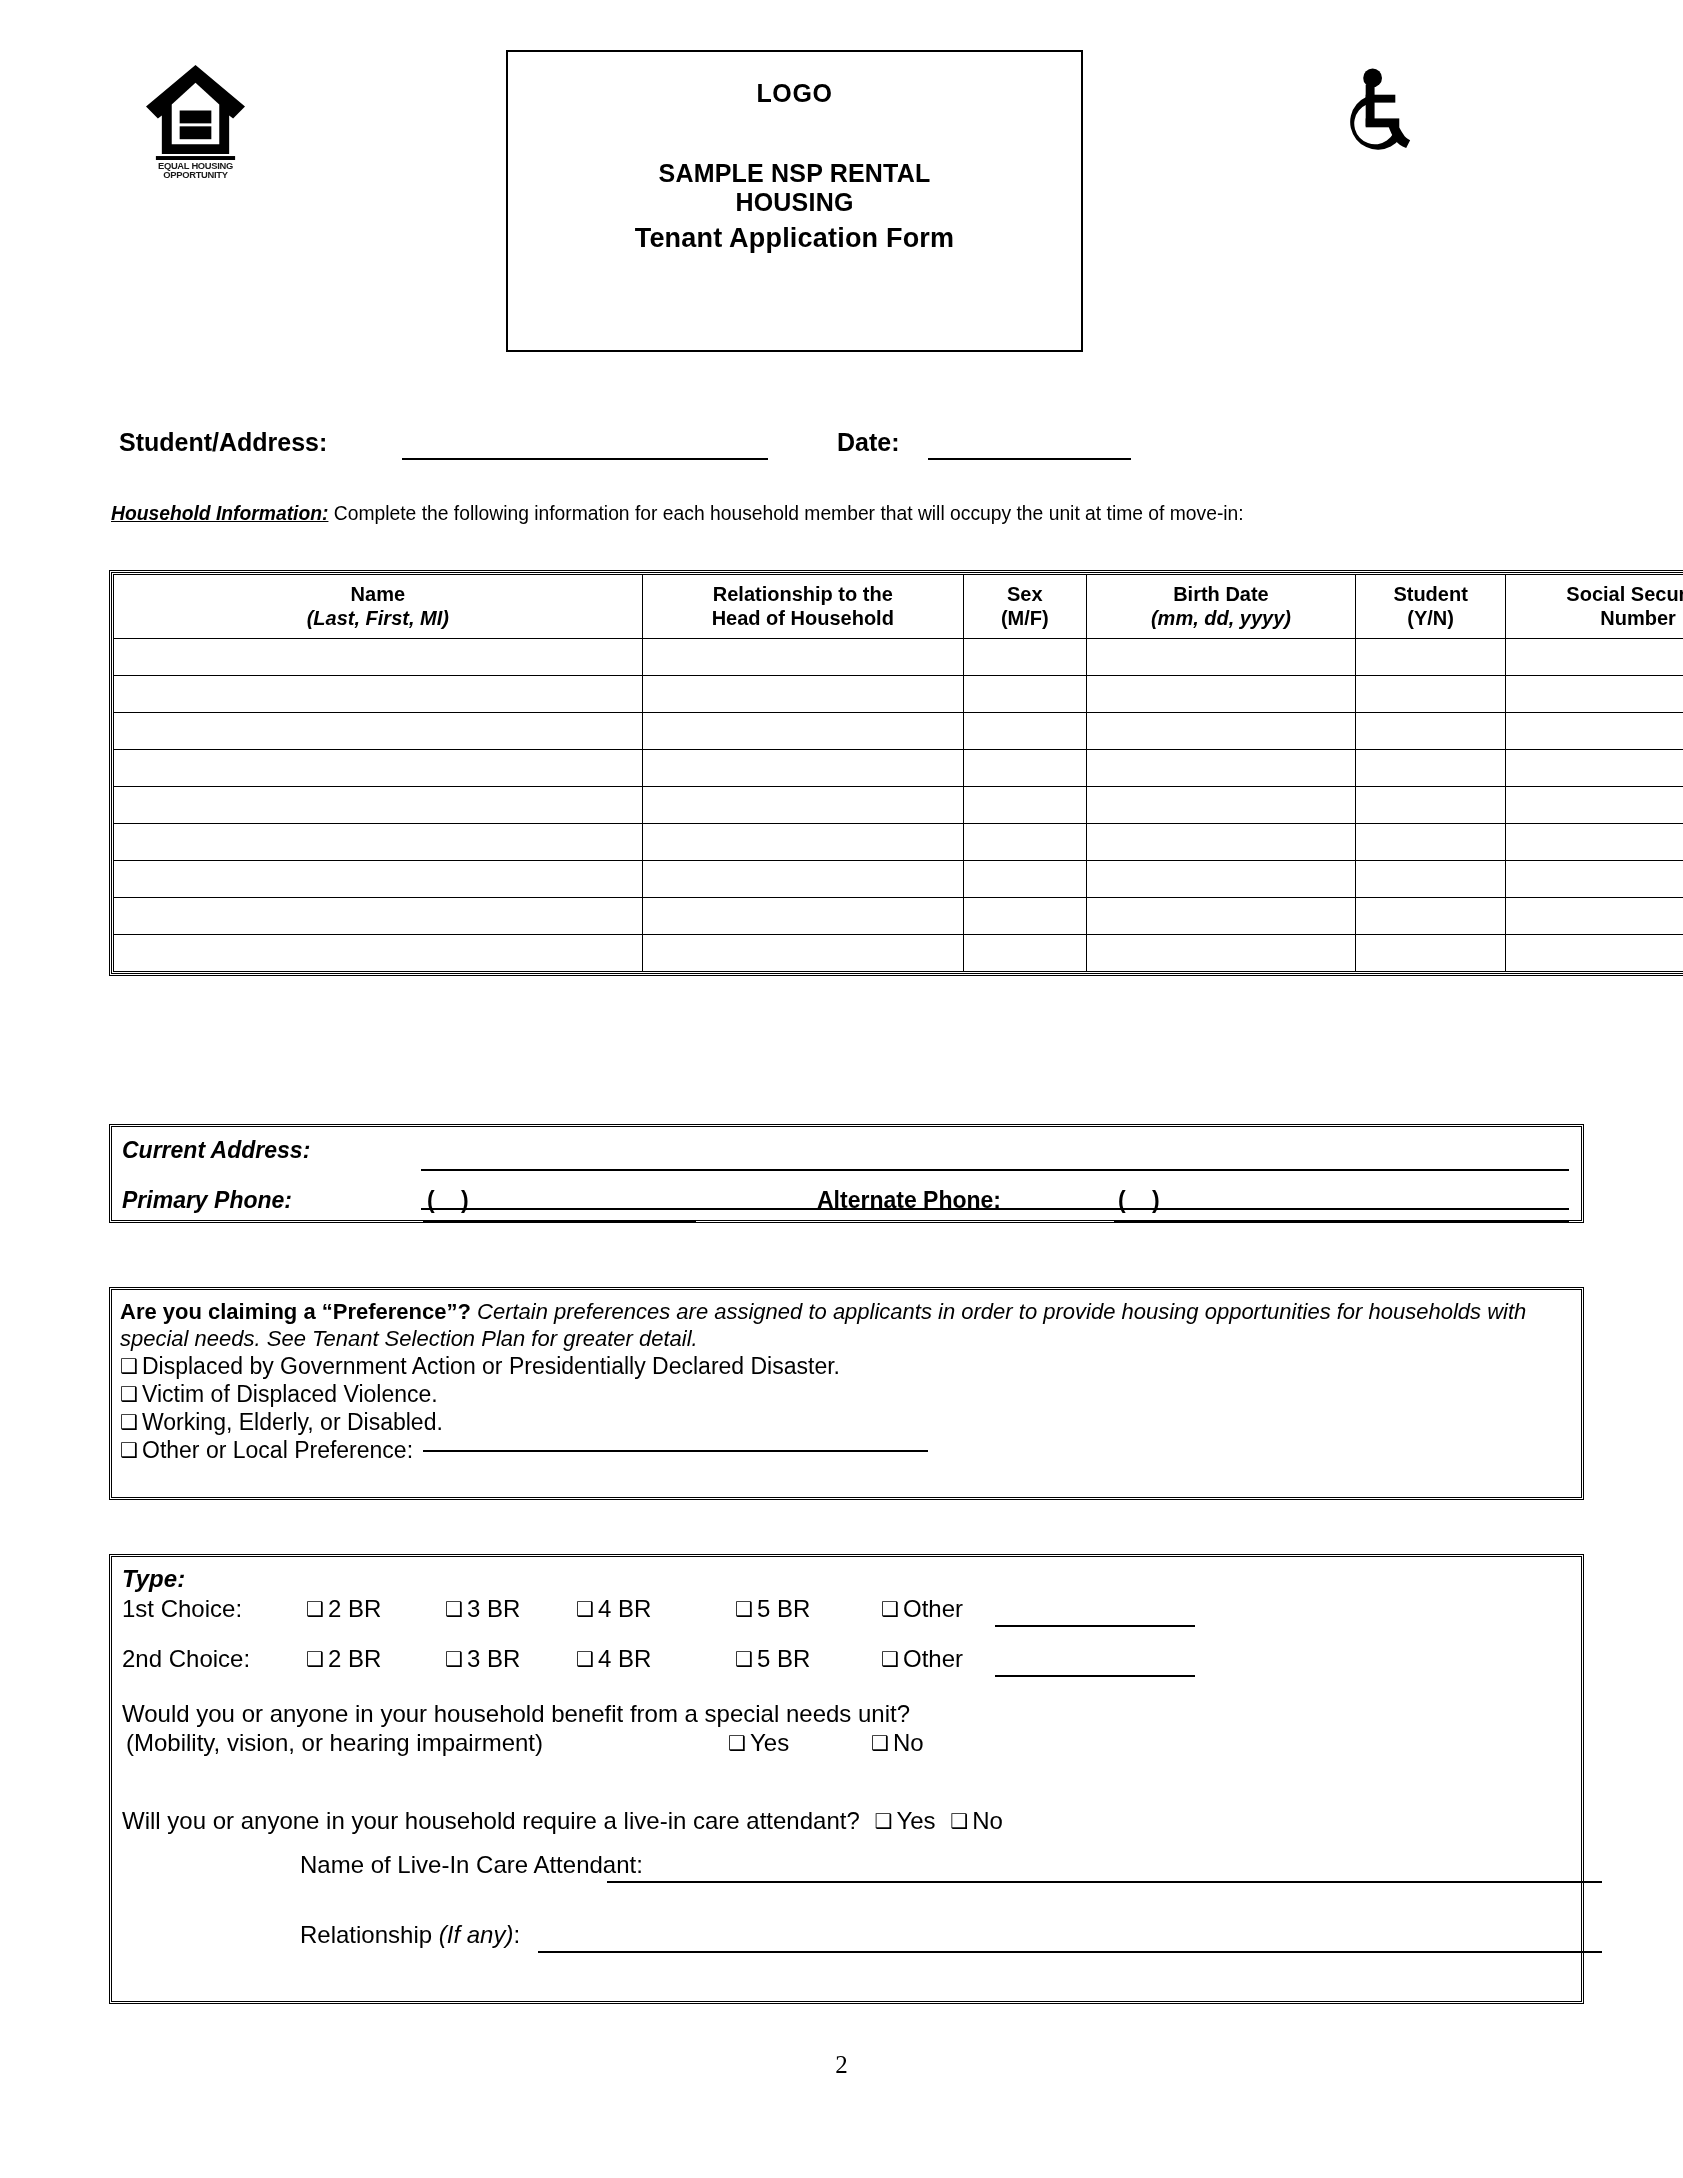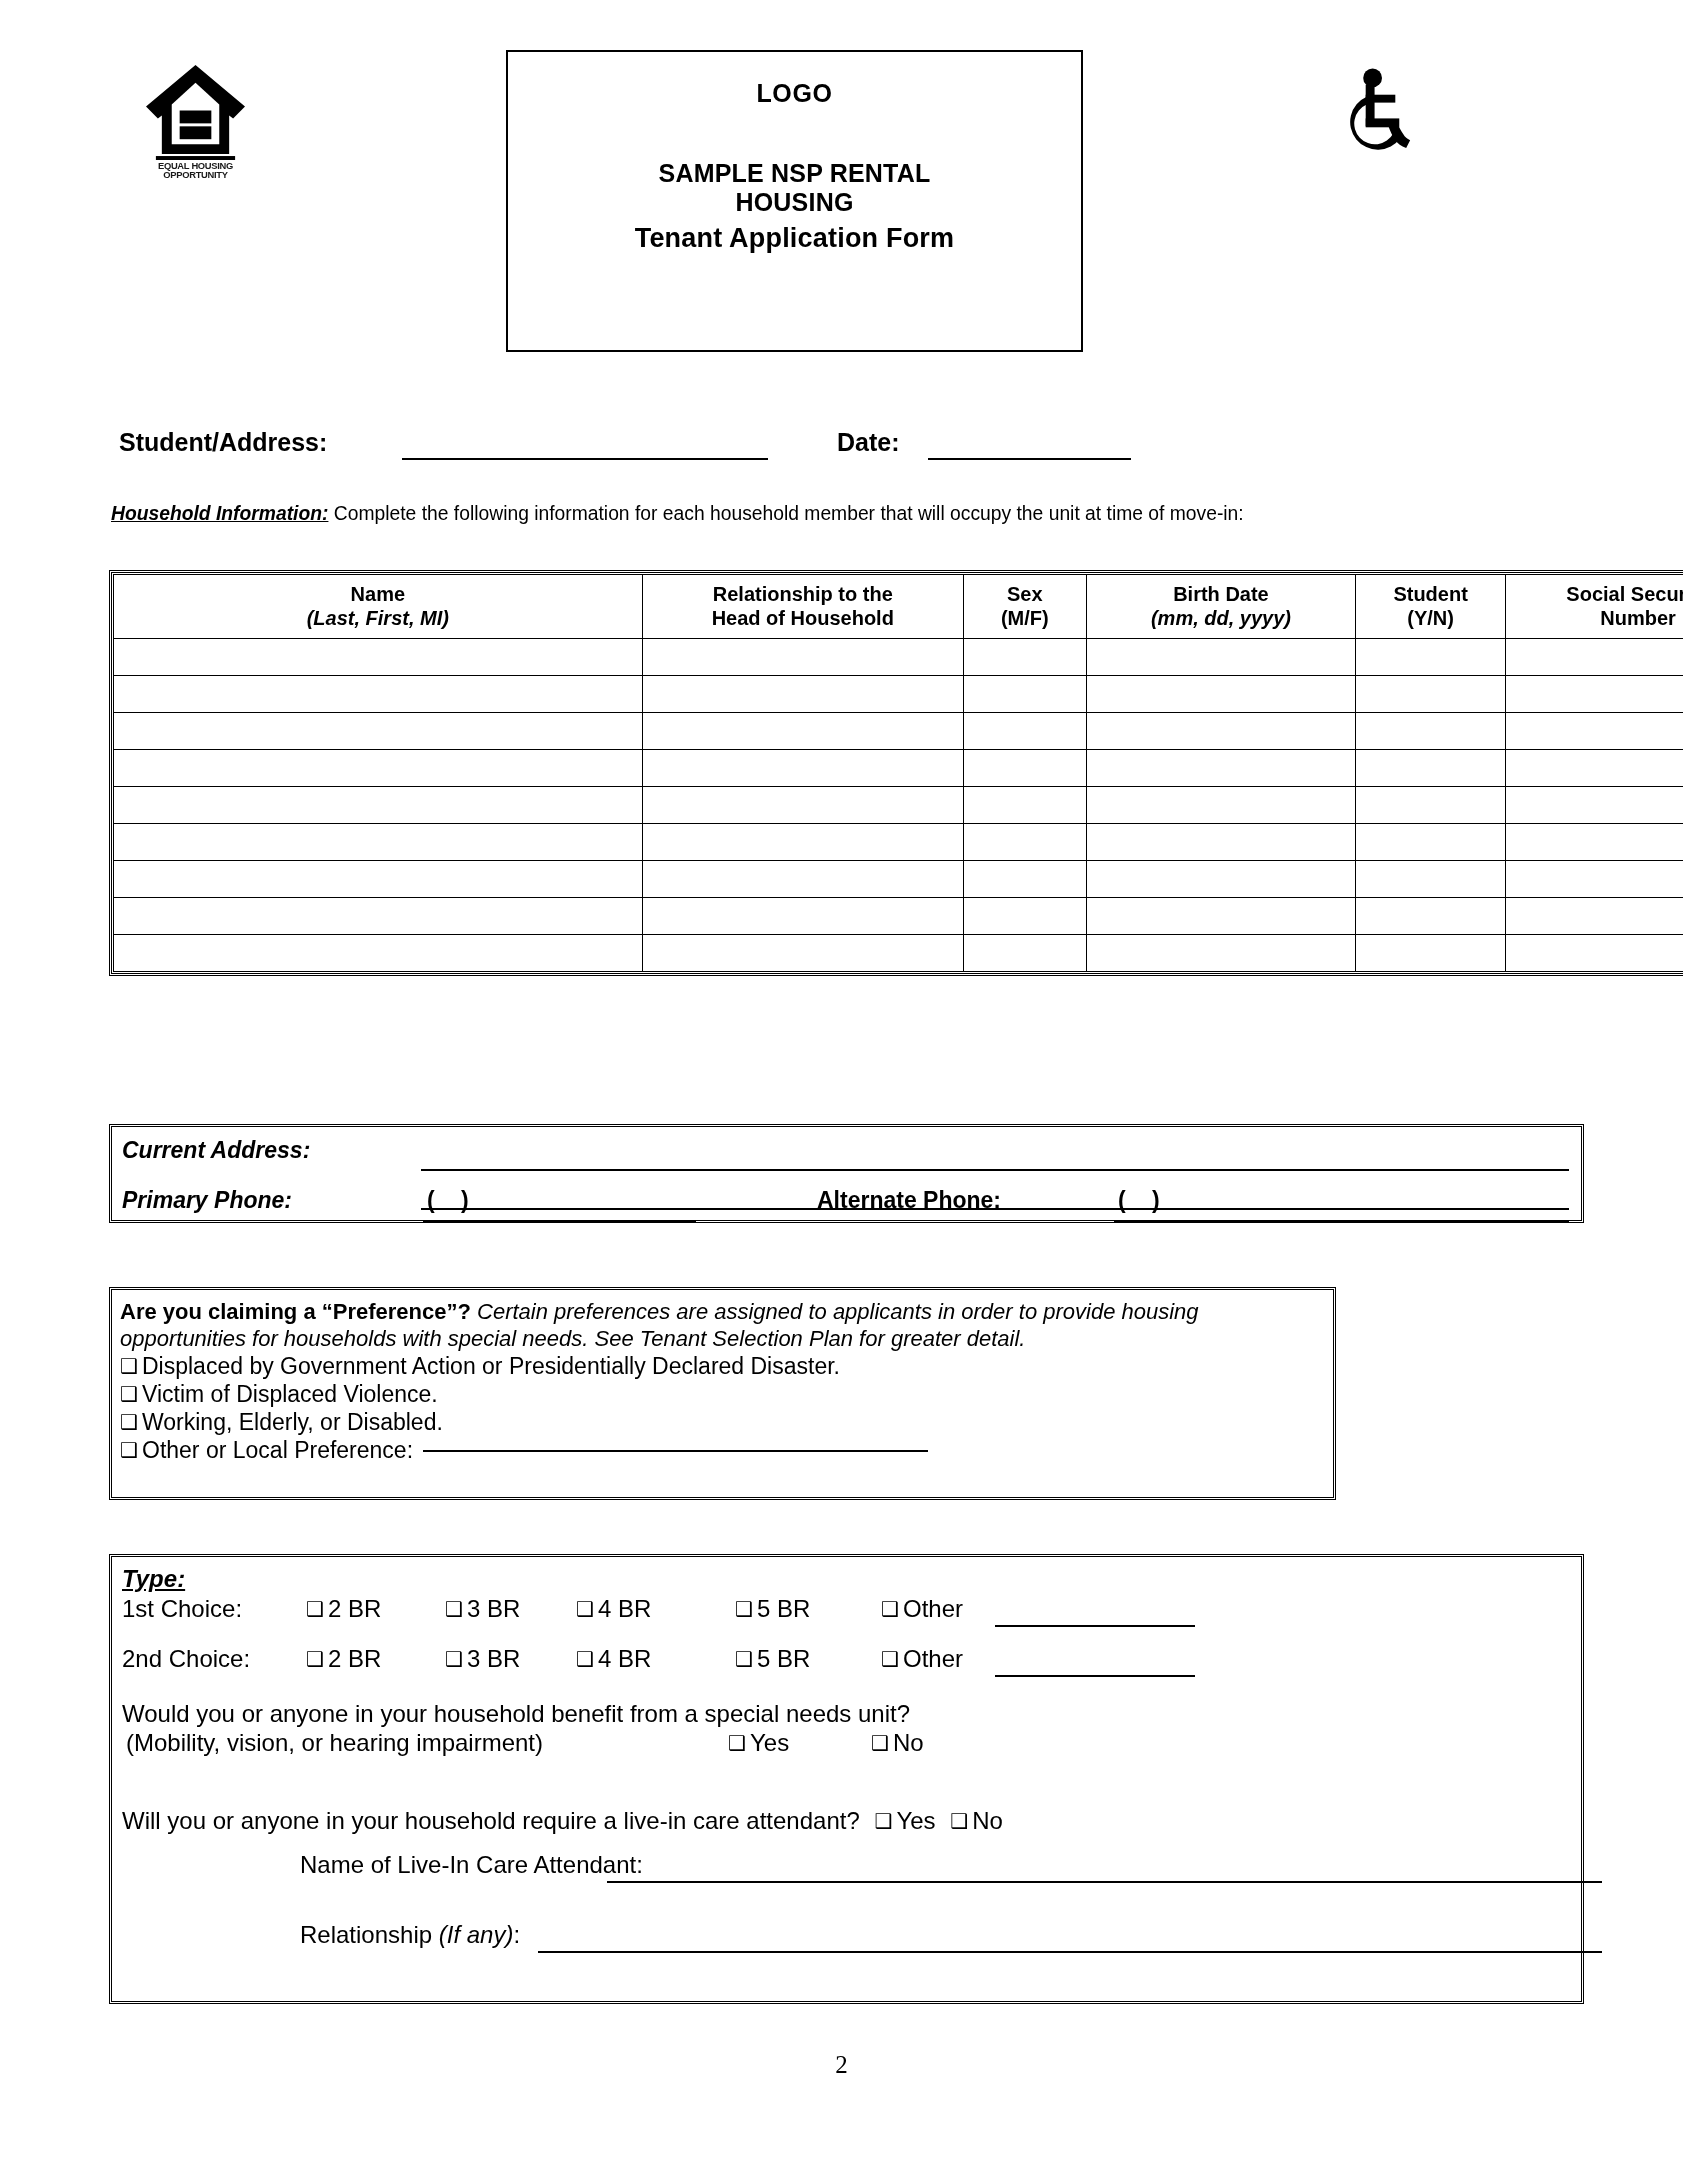--- a/index.html
+++ b/index.html
@@ -203,21 +203,21 @@
     position: absolute; left: 1006px; top: 60px;
     font-size: 23px; font-weight: bold; letter-spacing: 10px;
   }
   .rule-alt { position:absolute; left:1002px; top:93px; width:455px; border-bottom:2.5px solid #000; }
 
   
   .pref-box {
     position: absolute;
     left: 109px;
     top: 1287px;
-    width: 1227px;
+    width: 1475px;
     height: 213px;
     border: 3px double #000;
     box-sizing: border-box;
     padding: 8px 8px 15px 8px;
   }
   .pref-intro {
     font-size: 22px;
     line-height: 27px;
   }
   .pref-intro b { font-weight: bold; }
@@ -253,21 +253,20 @@
     width: 1475px;
     height: 450px;
     border: 3px double #000;
     box-sizing: border-box;
     padding: 8px 0 0 10px;
   }
   .type-title {
     font-size: 24px;
     font-weight: bold;
     font-style: italic;
-    text-decoration: underline;
     line-height: 28px;
   }
   .choice-row {
     position: relative;
     height: 50px;
     font-size: 24px;
     white-space: nowrap;
   }
   .choice-label { position:absolute; left:0; top:2px; }
   .opt { position: absolute; top: 2px; }

